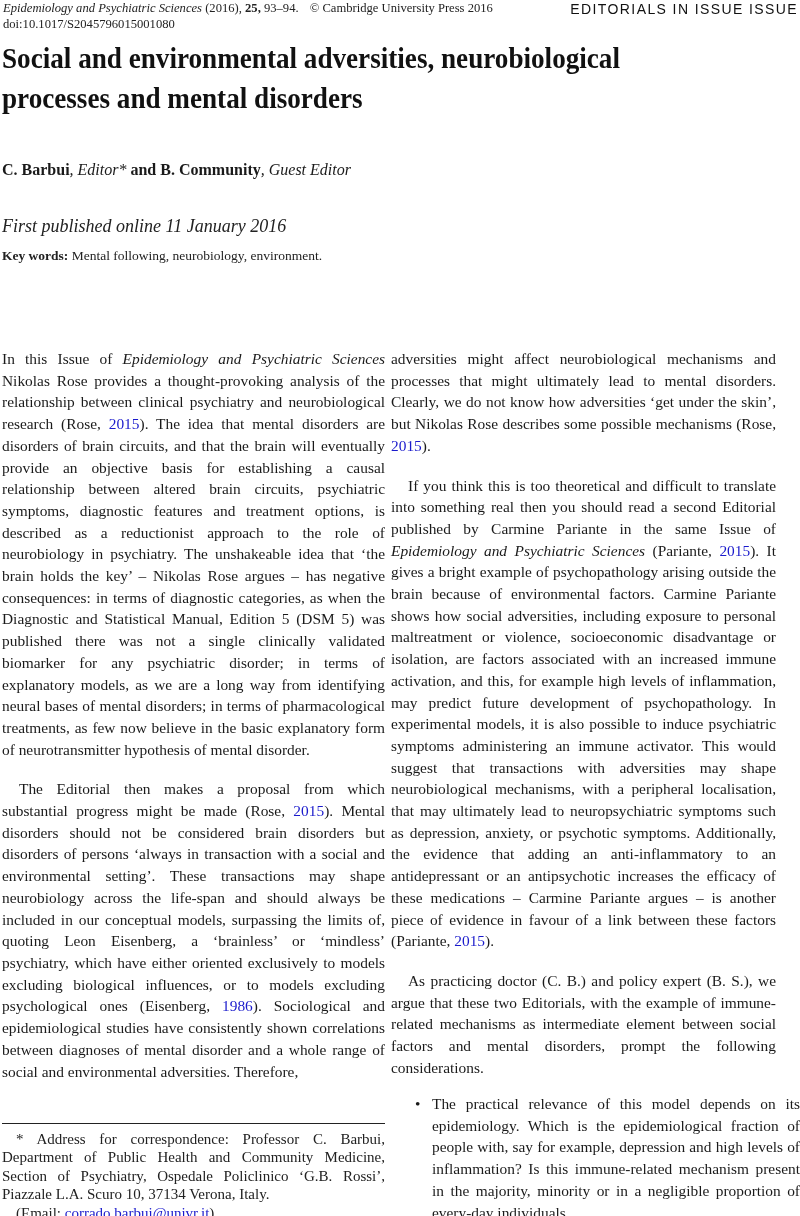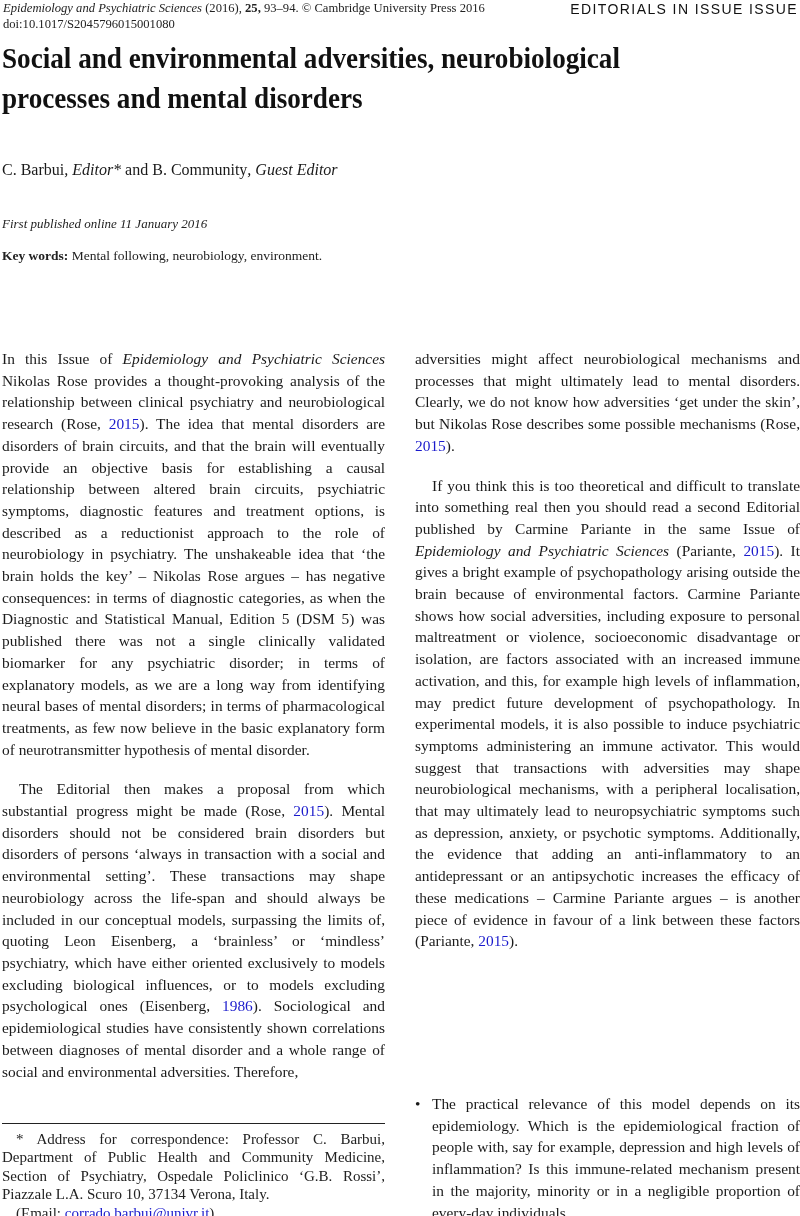--- a/index.html
+++ b/index.html
@@ -2,36 +2,36 @@
 <html><head>
 <meta charset="utf-8">
 <style>
   * { box-sizing: border-box; margin: 0; padding: 0; }
   html, body { width: 800px; height: 1216px; background: #ffffff; overflow: hidden; }
   body { position: relative; font-family: "Liberation Serif", "DejaVu Serif", serif; color: #1a1a1a; }
 
   .running-head { position: absolute; top: 0; left: 3px; font-size: 12.6px; line-height: 16px; color: #222; }
   .running-head .journal { font-style: italic; }
   .running-head .vol { font-weight: bold; }
-  .running-head .copy { }
+  .running-head .copy { margin-left: 8px; }
   .section-label { position: absolute; top: 1px; right: 2px; font-family: "Liberation Sans", "DejaVu Sans", sans-serif; font-size: 14px; letter-spacing: 1.4px; color: #111; }
 
   .title { position: absolute; top: 38px; left: 2px; width: 796px; font-size: 29.5px; line-height: 40px; font-weight: bold; color: #111; transform: scaleX(0.92); transform-origin: left top; }
 
   .authors { position: absolute; top: 161px; left: 2px; font-size: 16px; color: #1a1a1a; }
-  .authors b { font-weight: normal; text-align: center; }
+  .authors b { font-weight: bold; text-align: center; }
   .authors i { font-style: italic; }
 
-  .pubdate { position: absolute; top: 216px; left: 2px; font-size: 13px; font-style: italic; color: #222; }
+  .pubdate { position: absolute; top: 216px; left: 2px; font-size: 18px; font-style: italic; color: #222; }
   .keywords { position: absolute; top: 248px; left: 2px; font-size: 13.5px; color: #222; }
   .keywords b { font-weight: bold; }
 
   .col { position: absolute; top: 330px; font-size: 15.4px; line-height: 21.7px; text-align: justify; color: #1a1a1a; }
   .col-left { left: 2px; width: 383px; }
-  .col-right { left: 415px; width: 385px; }
+  .col-right { left: 391px; width: 385px; }
   .col p { text-indent: 0; margin-top: 18px; }
   .col p.indent { text-indent: 17px; }
   .col i { font-style: italic; }
   .cite { color: #1a1acc; text-decoration: none; }
 
   .footnote-rule { position: absolute; top: 1123px; left: 2px; width: 383px; height: 1px; background: #222; }
   .footnote { position: absolute; top: 1130px; left: 2px; width: 383px; font-size: 15px; line-height: 18.4px; text-align: justify; color: #222; }
   .footnote p.indent { text-indent: 14px; }
   .footnote .email { color: #1a1acc; }
 
@@ -65,20 +65,21 @@
 <div class="keywords"><b>Key words:</b><span> Mental following, neurobiology, environment.</span></div>
 
 <div class="col col-left">
   <p><span>In this Issue of </span><i>Epidemiology and Psychiatric Sciences</i><span> Nikolas Rose provides a thought-provoking analysis of the relationship between clinical psychiatry and neurobiological research (Rose, </span><a class="cite">2015</a><span>). The idea that mental disorders are disorders of brain circuits, and that the brain will eventually provide an objective basis for establishing a causal relationship between altered brain circuits, psychiatric symptoms, diagnostic features and treatment options, is described as a reductionist approach to the role of neurobiology in psychiatry. The unshakeable idea that ‘the brain holds the key’ – Nikolas Rose argues – has negative consequences: in terms of diagnostic categories, as when the Diagnostic and Statistical Manual, Edition 5 (DSM 5) was published there was not a single clinically validated biomarker for any psychiatric disorder; in terms of explanatory models, as we are a long way from identifying neural bases of mental disorders; in terms of pharmacological treatments, as few now believe in the basic explanatory form of neurotransmitter hypothesis of mental disorder.</span></p>
   <p class="indent" id="p2-left"><span>The Editorial then makes a proposal from which substantial progress might be made (Rose, </span><a class="cite">2015</a><span>). Mental disorders should not be considered brain disorders but disorders of persons ‘always in transaction with a social and environmental setting’. These transactions may shape neurobiology across the life-span and should always be included in our conceptual models, surpassing the limits of, quoting Leon Eisenberg, a ‘brainless’ or ‘mindless’ psychiatry, which have either oriented exclusively to models excluding biological influences, or to models excluding psychological ones (Eisenberg, </span><a class="cite">1986</a><span>). Sociological and epidemiological studies have consistently shown correlations between diagnoses of mental disorder and a whole range of social and environmental adversities. Therefore, </span></p>
 </div>
 
 <div class="col col-right">
   <p id="p2-right"><span>adversities might affect neurobiological mechanisms and processes that might ultimately lead to mental disorders. Clearly, we do not know how adversities ‘get under the skin’, but Nikolas Rose describes some possible mechanisms (Rose, </span><a class="cite">2015</a><span>).</span></p>
   <p class="indent"><span>If you think this is too theoretical and difficult to translate into something real then you should read a second Editorial published by Carmine Pariante in the same Issue of </span><i>Epidemiology and Psychiatric Sciences</i><span> (Pariante, </span><a class="cite">2015</a><span>). It gives a bright example of psychopathology arising outside the brain because of environmental factors. Carmine Pariante shows how social adversities, including exposure to personal maltreatment or violence, socioeconomic disadvantage or isolation, are factors associated with an increased immune activation, and this, for example high levels of inflammation, may predict future development of psychopathology. In experimental models, it is also possible to induce psychiatric symptoms administering an immune activator. This would suggest that transactions with adversities may shape neurobiological mechanisms, with a peripheral localisation, that may ultimately lead to neuropsychiatric symptoms such as depression, anxiety, or psychotic symptoms. Additionally, the evidence that adding an anti-inflammatory to an antidepressant or an antipsychotic increases the efficacy of these medications – Carmine Pariante argues – is another piece of evidence in favour of a link between these factors (Pariante, </span><a class="cite">2015</a><span>).</span></p>
+  <p class="indent">As practicing doctor (C. B.) and policy expert (B. S.), we argue that these two Editorials, with the example of immune-related mechanisms as intermediate element between social factors and mental disorders, prompt the following considerations.</p>
 </div>
 
 <ul class="bullet-list">
   <li><span class="bullet">•</span><span>The practical relevance of this model depends on its epidemiology. Which is the epidemiological fraction of people with, say for example, depression and high levels of inflammation? Is this immune-related mechanism present in the majority, minority or in a negligible proportion of every-day individuals</span></li>
 </ul>
 
 <div class="footnote-rule"></div>
 <div class="footnote">
   <p class="indent">* Address for correspondence: Professor C. Barbui, Department of Public Health and Community Medicine, Section of Psychiatry, Ospedale Policlinico ‘G.B. Rossi’, Piazzale L.A. Scuro 10, 37134 Verona, Italy.</p>
   <p class="indent"><span>(Email: </span><a class="email">corrado.barbui@univr.it</a><span>)</span></p>

